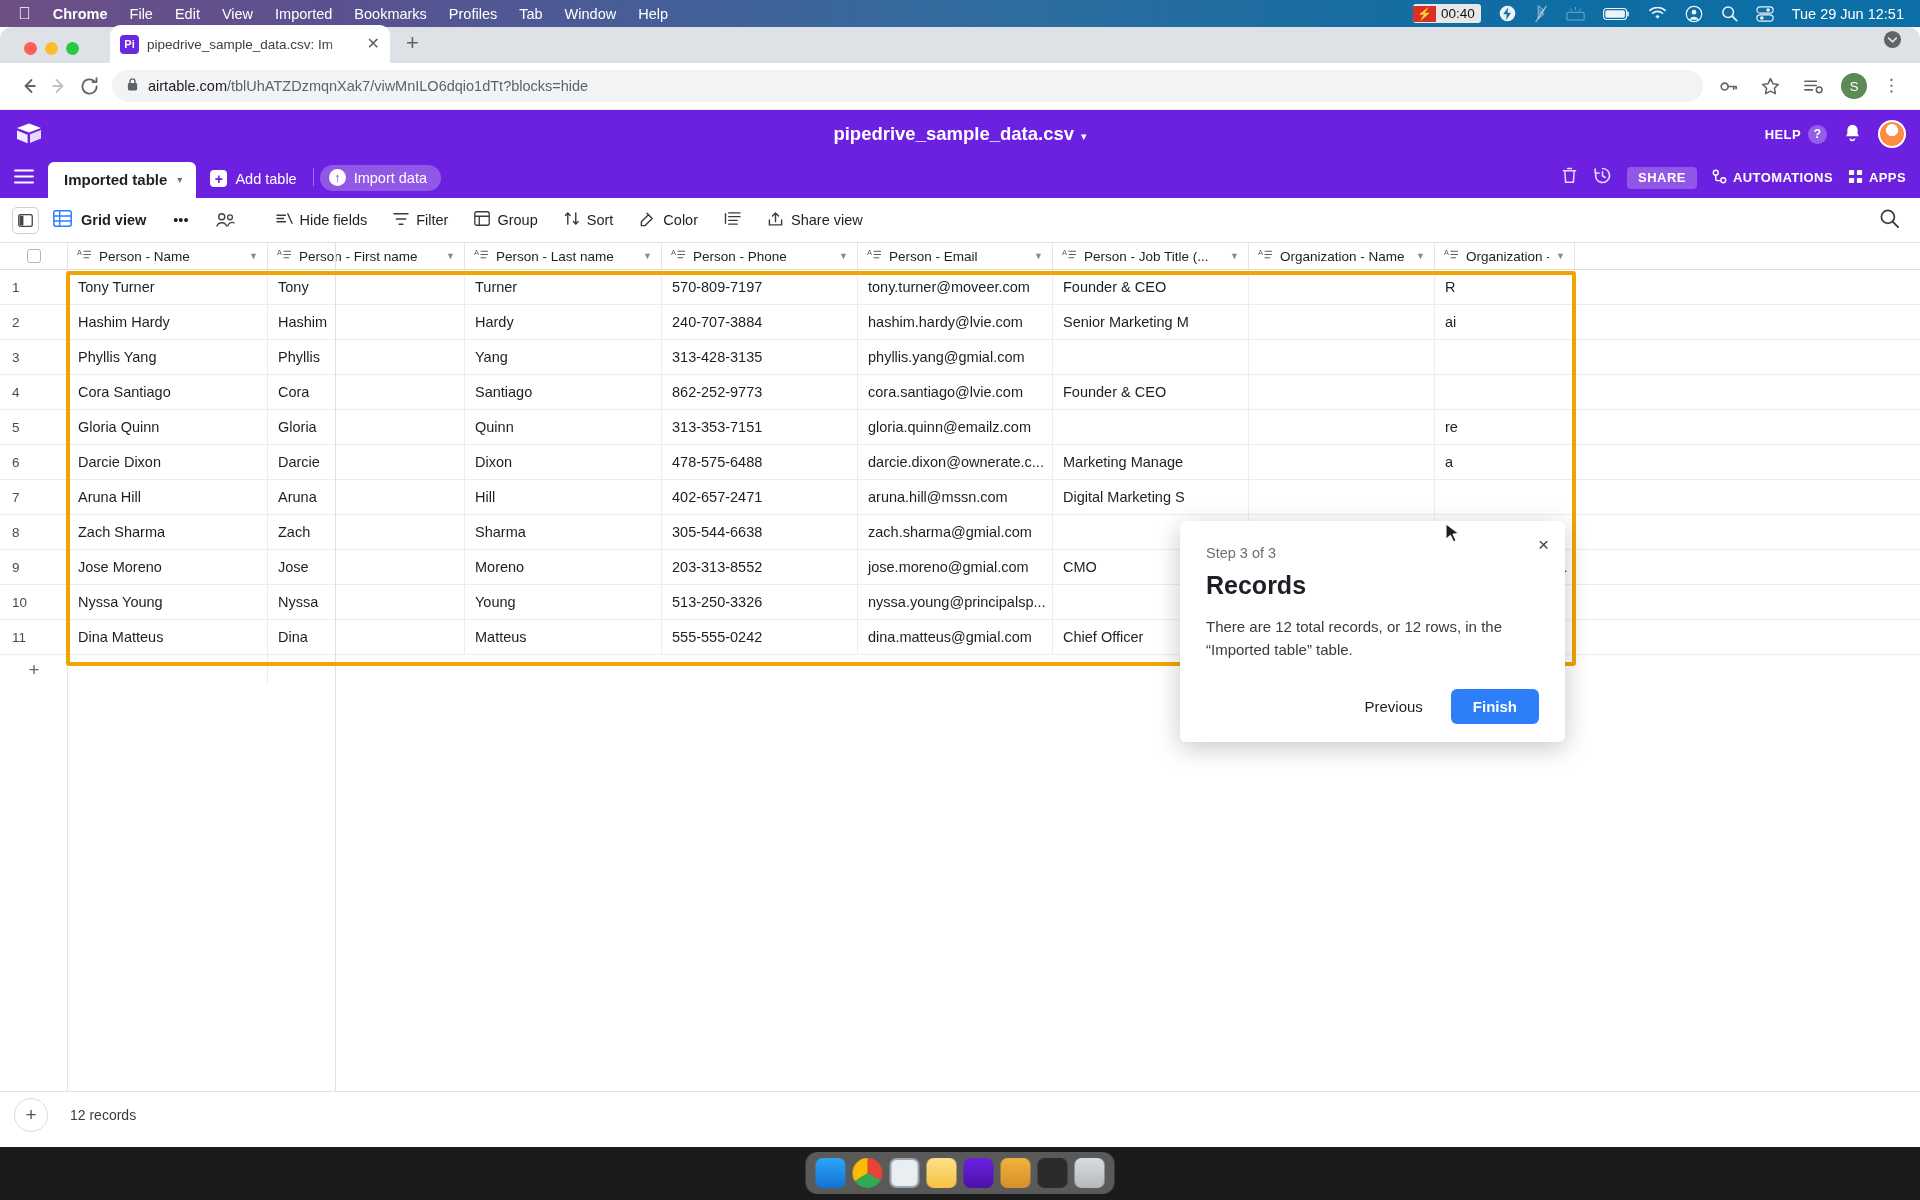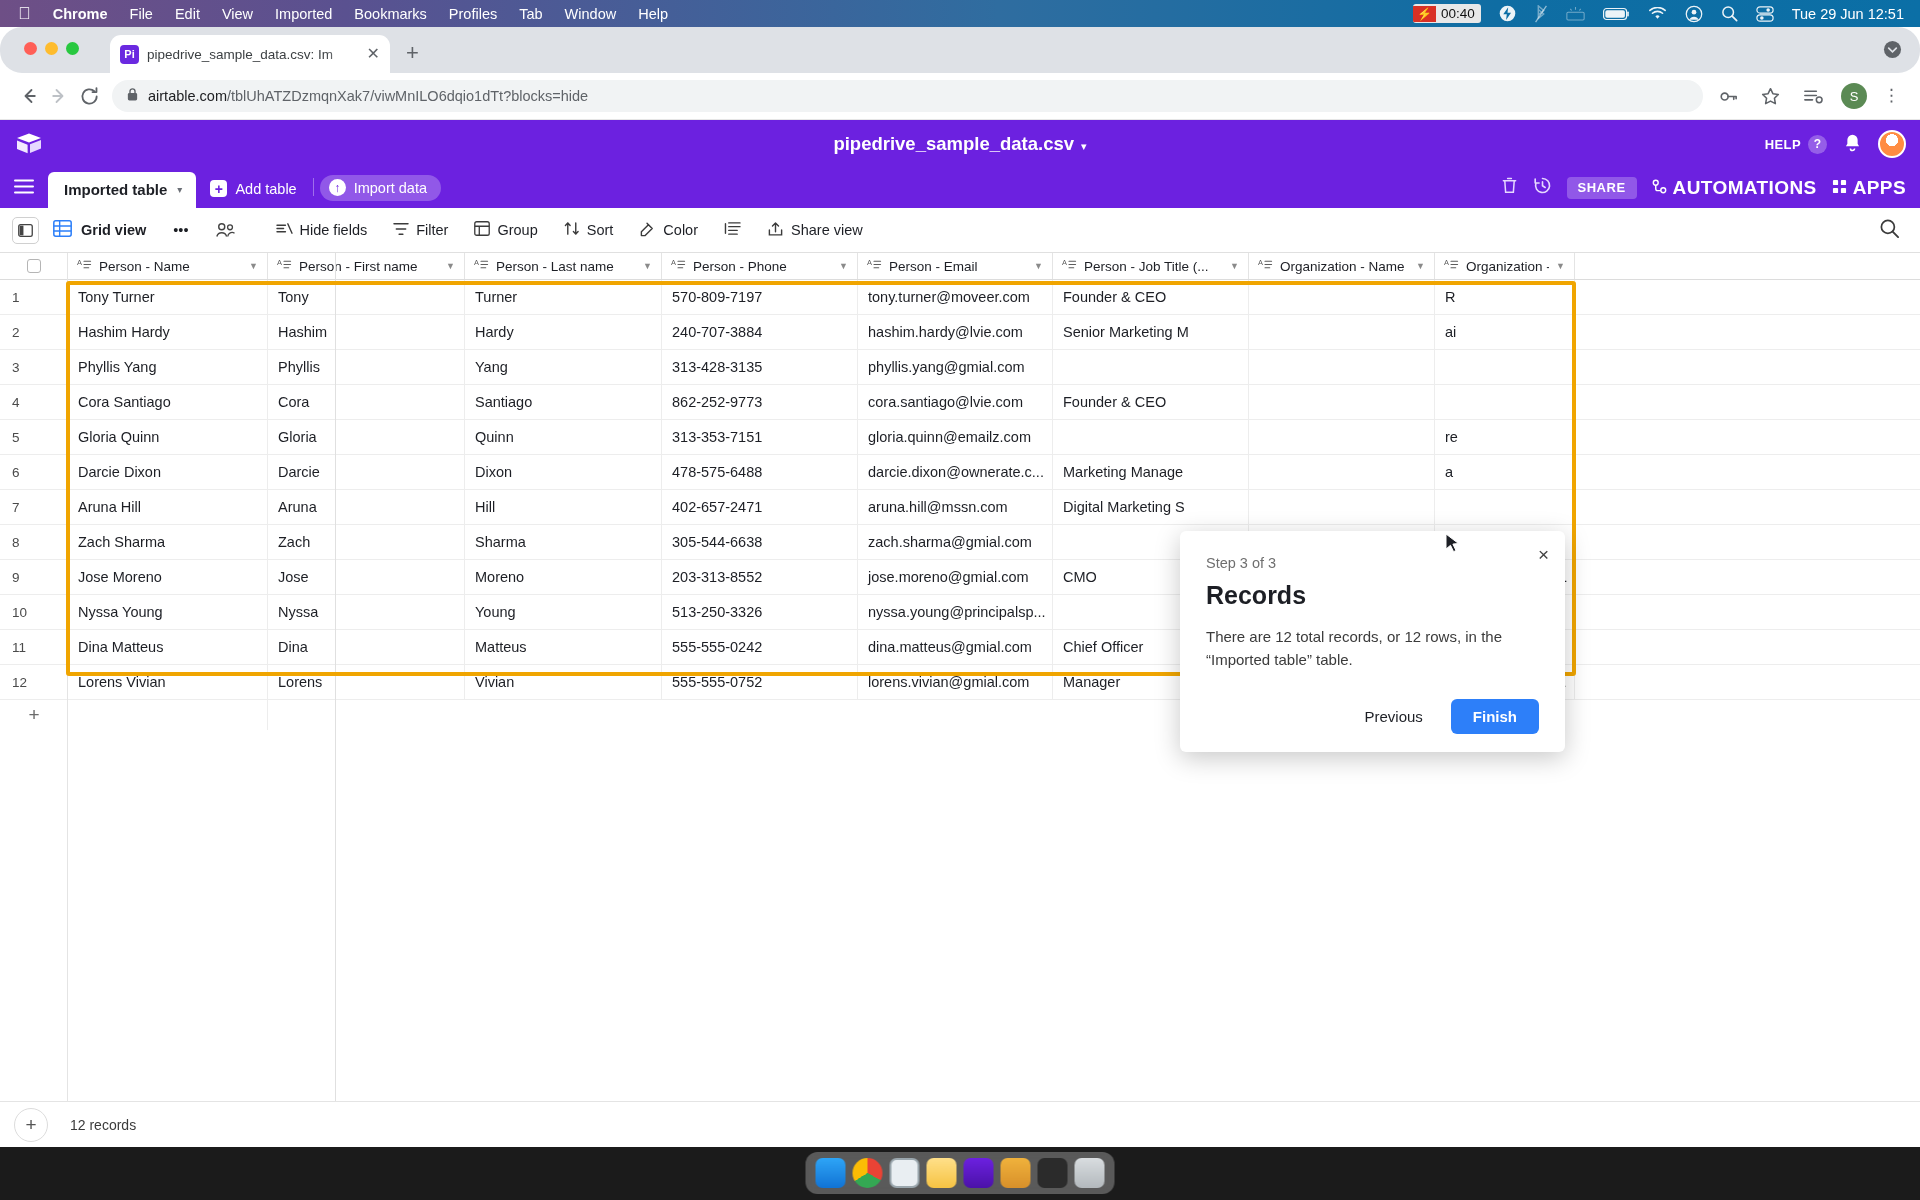--- a/index.html
+++ b/index.html
@@ -25,23 +25,23 @@
     height: 19px; padding-right: 6px; color: #111; font-size: 13.5px; overflow: hidden;
   }
   .rec-pill .bolt-red { background: #d93025; color: #fff; font-size: 12px; padding: 2px 4px; line-height: 1; }
   .icn { opacity: .92; display: inline-flex; align-items: center; }
   .icn svg { display: block; }
   .mac-clock { font-size: 14.5px; white-space: nowrap; }
 
   
   .chrome-win { position: absolute; top: 27px; left: 0; width: 1920px; height: 1120px; background: #fff; }
   .chrome-tabstrip {
-    position: relative; height: 46px; background: #dee1e6;
+    position: relative; height: 36px; background: #dee1e6;
     border-top-left-radius: 12px; border-top-right-radius: 12px;
-    display: flex; align-items: flex-end; border-radius: 22px;
+    display: flex; align-items: flex-end;
   }
   .traffic { position: absolute; left: 24px; top: 15px; display: flex; gap: 8px; }
   .traffic i { width: 13px; height: 13px; border-radius: 50%; display: block; }
   .t-red { background: #ff5f57; } .t-yel { background: #febc2e; } .t-grn { background: #28c840; }
   .tab {
     margin-left: 110px; width: 280px; height: 38px; background: #fff;
     border-top-left-radius: 11px; border-top-right-radius: 11px;
     display: flex; align-items: center; padding: 0 10px; gap: 8px;
   }
   .favicon {
@@ -122,21 +122,21 @@
   }
   .rnd-up {
     width: 17px; height: 17px; background: #fff; color: #6c21e0; border-radius: 50%;
     display: flex; align-items: center; justify-content: center; font-size: 12px; font-weight: bold;
   }
   .at-tabbar-right { margin-left: auto; display: flex; align-items: center; gap: 15px; margin-bottom: 9px; color: #fff; }
   .share-btn {
     background: rgba(255,255,255,.25); border-radius: 4px; padding: 3px 11px 4px;
     font-size: 13px; font-weight: bold; letter-spacing: .5px;
   }
-  .hdr-lbl { font-size: 19px; font-weight: bold; letter-spacing: .4px; display: flex; align-items: center; gap: 6px; }
+  .hdr-lbl { font-size: 13px; font-weight: bold; letter-spacing: .4px; display: flex; align-items: center; gap: 6px; }
 
   
   .view-bar {
     height: 45px; border-bottom: 1px solid #e0e0e0; display: flex; align-items: center;
     padding-left: 12px; gap: 0; font-size: 14.5px; color: #1d1f25; background: #fff;
   }
   .panel-toggle {
     width: 27px; height: 27px; border: 1px solid #d0d0d0; border-radius: 5px;
     display: flex; align-items: center; justify-content: center; margin-right: 14px;
   }
@@ -732,31 +732,20 @@
             <div class="rownum-col">11</div>
             <div class="g-cell" style="flex:0 0 200px;width:200px">Dina Matteus</div>
             <div class="g-cell" style="flex:0 0 197px;width:197px">Dina</div>
             <div class="g-cell" style="flex:0 0 197px;width:197px">Matteus</div>
             <div class="g-cell" style="flex:0 0 196px;width:196px">555-555-0242</div>
             <div class="g-cell" style="flex:0 0 195px;width:195px">dina.matteus@gmial.com</div>
             <div class="g-cell" style="flex:0 0 196px;width:196px">Chief Officer</div>
             <div class="g-cell" style="flex:0 0 186px;width:186px">Wolfs Corp</div>
             <div class="g-cell" style="flex:0 0 140px;width:140px">216 Makin Rd, Oa</div>
           </div>
-          <div class="grid-row">
-            <div class="rownum-col">12</div>
-            <div class="g-cell" style="flex:0 0 200px;width:200px">Lorens Vivian</div>
-            <div class="g-cell" style="flex:0 0 197px;width:197px">Lorens</div>
-            <div class="g-cell" style="flex:0 0 197px;width:197px">Vivian</div>
-            <div class="g-cell" style="flex:0 0 196px;width:196px">555-555-0752</div>
-            <div class="g-cell" style="flex:0 0 195px;width:195px">lorens.vivian@gmial.com</div>
-            <div class="g-cell" style="flex:0 0 196px;width:196px">Manager</div>
-            <div class="g-cell" style="flex:0 0 186px;width:186px">Big Wheels Inc</div>
-            <div class="g-cell" style="flex:0 0 140px;width:140px">2915 Henson Pl, E</div>
-          </div>
         </div>
 
       <div class="add-row">
         <span class="plus">+</span>
         <span class="rest"></span>
       </div>
 
       <div class="left-rail"></div>
       <div class="grid-colsplit"></div>
 

